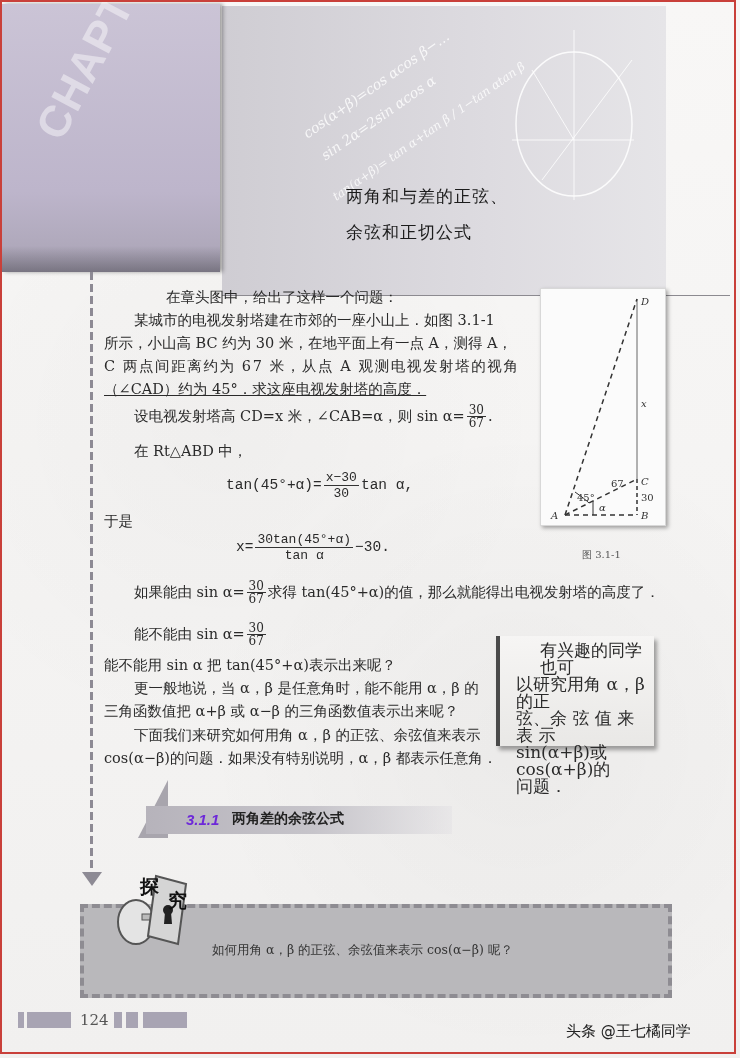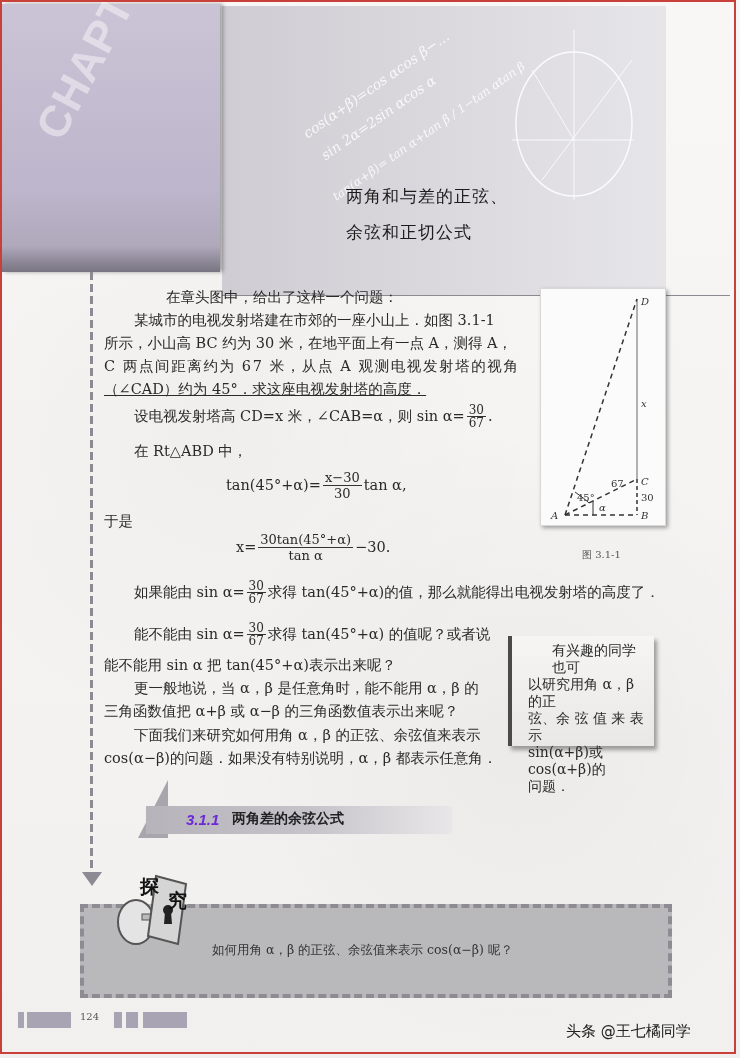--- a/index.html
+++ b/index.html
@@ -20,41 +20,41 @@
   .circle-deco{position:absolute;left:512px;top:30px;width:122px;height:170px;}
   .hdr-title{position:absolute;left:346px;top:142px;font-family:"DejaVu Sans","Liberation Sans",sans-serif;font-weight:normal;font-size:17px;color:#1c1c1c;line-height:36px;letter-spacing:1px;margin-top:36px;}
   
   .vdash{position:absolute;left:90px;top:272px;width:3px;height:600px;background:repeating-linear-gradient(180deg,#8d8a94 0 8px,transparent 8px 12px);}
   .varrow{position:absolute;left:82px;top:872px;width:0;height:0;border-left:10px solid transparent;border-right:10px solid transparent;border-top:14px solid #8d8a94;}
   
   .p{position:absolute;font-size:14.5px;line-height:22px;color:#2a2a2a;white-space:nowrap;}
   .frac{display:inline-block;vertical-align:middle;text-align:center;font-size:12px;line-height:12px;margin:0 2px;}
   .frac .n{display:block;border-bottom:1px solid #333;padding:0 2px;}
   .frac .d{display:block;padding:0 2px;}
-  .eq{position:absolute;font-size:14.5px;white-space:nowrap;}
+  .eq{position:absolute;font-size:14.5px;white-space:nowrap;font-family:Liberation Mono, monospace;}
   .eq .frac{font-size:13px;line-height:15px;}
   
   .figbox{position:absolute;left:540px;top:288px;width:124px;height:236px;background:#fbfbfb;border:1px solid #d8d8d8;box-shadow:2px 2px 4px rgba(0,0,0,.35);}
   .figcap{position:absolute;left:582px;top:548px;font-size:10px;color:#555;}
   
-  .note{position:absolute;left:508px;top:636px;width:146px;height:110px;background:linear-gradient(180deg,#f6f5f4,#e9e8e6);border-left:4px solid #4a4a4a;box-shadow:3px 4px 4px rgba(0,0,0,.35);box-sizing:border-box;padding:6px 6px 0 16px;font-size:14px;line-height:17px;color:#2a2a2a;}
+  .note{position:absolute;left:496px;top:636px;width:158px;height:110px;background:linear-gradient(180deg,#f6f5f4,#e9e8e6);border-left:4px solid #4a4a4a;box-shadow:3px 4px 4px rgba(0,0,0,.35);box-sizing:border-box;padding:6px 6px 0 16px;font-size:17px;line-height:17px;color:#2a2a2a;}
   
   .sub-banner{position:absolute;left:146px;top:806px;width:306px;height:28px;background:linear-gradient(90deg,#b6b3bb 0%,#c6c4ca 55%,rgba(220,218,224,.3) 100%);}
   .sub-tri{position:absolute;left:138px;top:780px;width:0;height:0;border-left:30px solid transparent;border-right:0;border-bottom:58px solid #a8a5ad;}
   .sub-num{position:absolute;left:150px;top:811px;font-family:"Liberation Sans",sans-serif;font-weight:bold;font-style:italic;font-size:15px;color:#6d28d9;margin-left:36px;}
   .sub-title{position:absolute;left:232px;top:810px;font-weight:bold;font-size:14px;color:#222;}
   
   .explore{position:absolute;left:80px;top:904px;width:592px;height:94px;background:#b9b8bb;box-sizing:border-box;border:4px dashed #8e8c92;}
   .explore-text{position:absolute;left:212px;top:942px;font-size:12.5px;color:#333;white-space:nowrap;}
   .explore-icon{position:absolute;left:116px;top:870px;width:80px;height:80px;}
   .explore-label1{position:absolute;left:140px;top:874px;font-weight:bold;font-size:19px;color:#111;}
   .explore-label2{position:absolute;left:168px;top:888px;font-weight:bold;font-size:19px;color:#111;}
   
   .pg-bar{position:absolute;top:1012px;height:16px;background:#a8a4b3;}
-  .pgnum{position:absolute;left:80px;top:1011px;font-size:10px;color:#555;}
+  .pgnum{position:absolute;left:80px;top:1011px;font-size:15px;color:#555;}
   .watermark{position:absolute;left:566px;top:1022px;font-family:"DejaVu Sans",sans-serif;font-size:15px;color:#222;}
 </style>
 </head>
 <body>
 
 <div class="tex"></div>
 
 <div class="hdr-band"></div>
 <span class="formula-deco" style="left:300px;top:128px;">cos(α+β)=cos αcos β−…</span>
 <span class="formula-deco" style="left:318px;top:150px;">sin 2α=2sin αcos α</span>
@@ -95,21 +95,21 @@
 </div>
 <div class="p" style="left:104px;top:510px;">于是</div>
 <div class="eq" style="left:236px;top:532px;">
   <span>x=</span><span class="frac"><span class="n">30tan(45°+α)</span><span class="d">tan α</span></span><span>−30.</span>
 </div>
 
 <div class="p" style="left:134px;top:580px;">
   <span>如果能由 sin α=</span><span class="frac"><span class="n">30</span><span class="d">67</span></span><span>求得 tan(45°+α)的值，那么就能得出电视发射塔的高度了．</span>
 </div>
 <div class="p" style="left:134px;top:622px;">
-  <span>能不能由 sin α=</span><span class="frac"><span class="n">30</span><span class="d">67</span></span><span>求得 tan(45°+α) 的值呢？或者说</span>
+  <span>能不能由 sin α=</span><span class="frac"><span class="n">30</span><span class="d">67</span></span>
 </div>
 <div class="p" style="left:104px;top:654px;">能不能用 sin α 把 tan(45°+α)表示出来呢？</div>
 <div class="p" style="left:134px;top:677px;">更一般地说，当 α，β 是任意角时，能不能用 α，β 的</div>
 <div class="p" style="left:104px;top:700px;">三角函数值把 α+β 或 α−β 的三角函数值表示出来呢？</div>
 <div class="p" style="left:134px;top:724px;">下面我们来研究如何用角 α，β 的正弦、余弦值来表示</div>
 <div class="p" style="left:104px;top:747px;">cos(α−β)的问题．如果没有特别说明，α，β 都表示任意角．</div>
 
 <div class="figbox">
   <svg width="124" height="236" viewBox="0 0 124 236">
     <line x1="96" y1="10" x2="96" y2="190" stroke="#666" stroke-width="1"></line>

